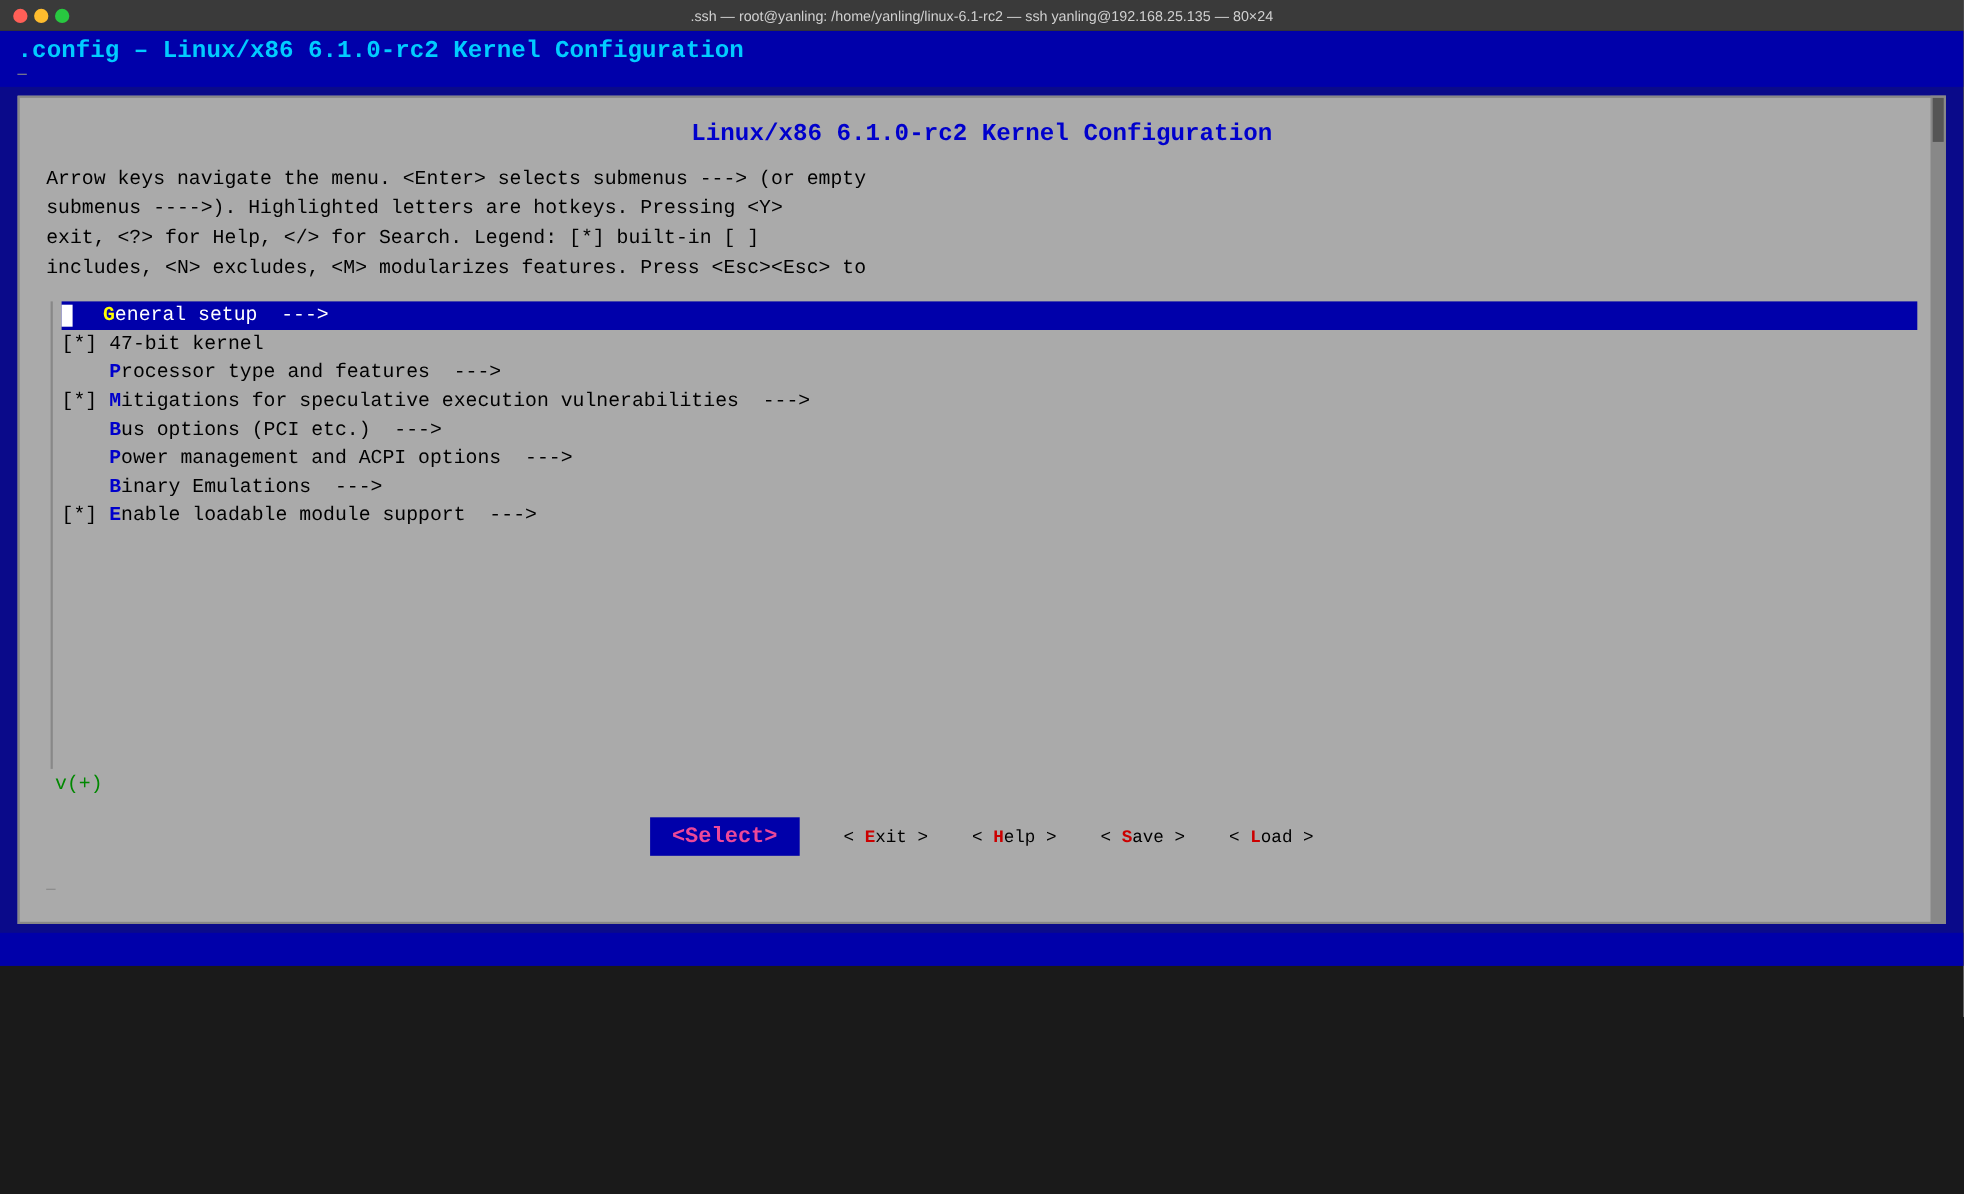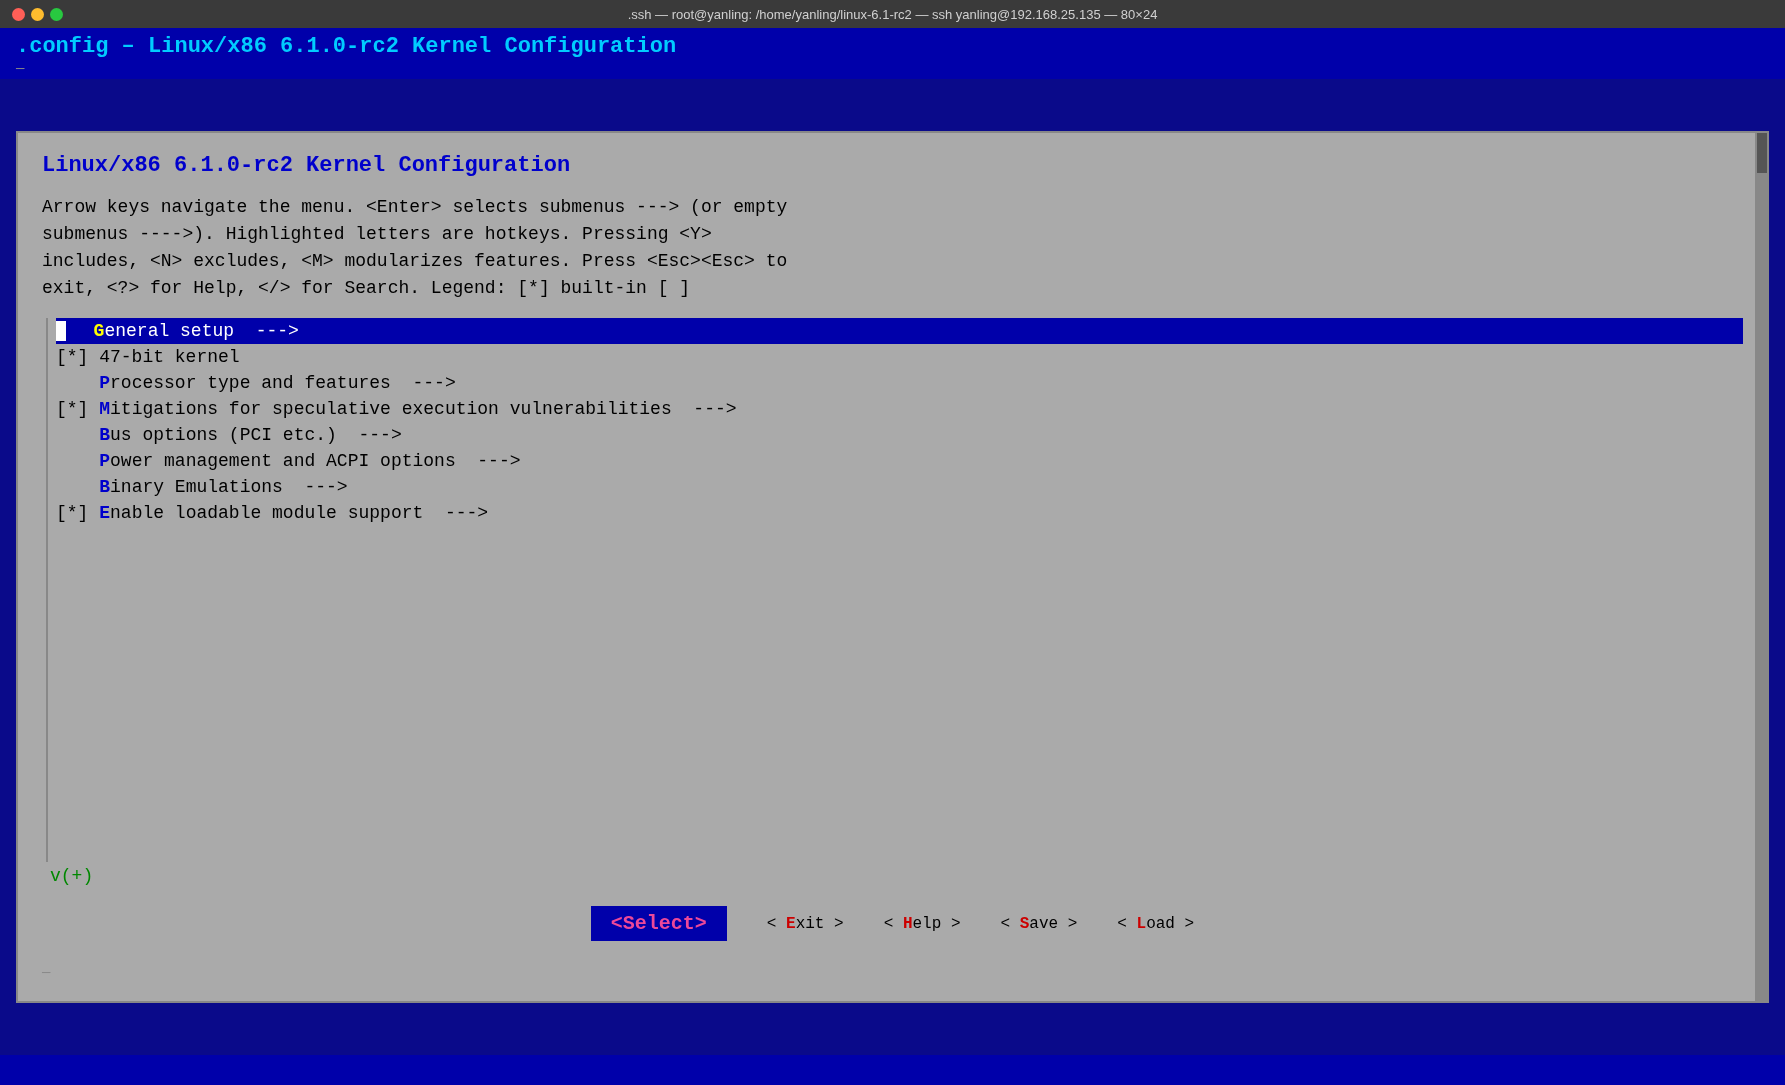--- a/index.html
+++ b/index.html
@@ -7,21 +7,21 @@
     body {
       width: 1785px;
       height: 1085px;
       background: #1a1a1a;
       font-family: 'Courier New', Courier, monospace;
       overflow: hidden;
     }
 
     .window {
       width: 1785px;
-      height: 1085px;
+      height: 878px;
       background: #1c1c1c;
       display: flex;
       flex-direction: column;
     }
 
     .titlebar {
       background: #3a3a3a;
       height: 28px;
       display: flex;
       align-items: center;
@@ -56,29 +56,28 @@
       font-family: -apple-system, BlinkMacSystemFont, sans-serif;
       white-space: nowrap;
     }
 
     .terminal-body {
       flex: 1;
       background: #0a0a8a;
       display: flex;
       flex-direction: column;
       padding: 0;
-      gap: 44px;
     }
 
     .dialog-title {
       color: #0000cc;
       font-size: 22px;
       font-weight: bold;
       font-family: 'Courier New', monospace;
-      text-align: left;
+      text-align: center;
       margin-bottom: 16px;
     }
 
     .help-text {
       color: #000000;
       font-size: 18px;
       font-family: 'Courier New', monospace;
       line-height: 1.5;
       margin-bottom: 16px;
     }
@@ -233,22 +232,22 @@
     </div>
 
     <div class="dialog-wrapper">
       <div class="dialog-inner">
 
         <div class="dialog-title">Linux/x86 6.1.0-rc2 Kernel Configuration</div>
 
         <div class="help-text">
           <div>Arrow keys navigate the menu.  &lt;Enter&gt; selects submenus ---&gt; (or empty</div>
           <div>submenus ----&gt;).  Highlighted letters are hotkeys.  Pressing &lt;Y&gt;</div>
+          <div>exit, &lt;?&gt; for Help, &lt;/&gt; for Search.  Legend: [*] built-in  [ ]</div>
           <div>includes, &lt;N&gt; excludes, &lt;M&gt; modularizes features.  Press &lt;Esc&gt;&lt;Esc&gt; to</div>
-          <div>exit, &lt;?&gt; for Help, &lt;/&gt; for Search.  Legend: [*] built-in  [ ]</div>
         </div>
 
         <div class="menu-area">
 
           <div class="menu-item highlighted">
             <span class="cursor-block"></span>
             <span style="margin-left:4px;">&nbsp;&nbsp;<span class="hotkey">G</span>eneral setup&nbsp;&nbsp;---&gt;</span>
           </div>
 
           <div class="menu-item">

